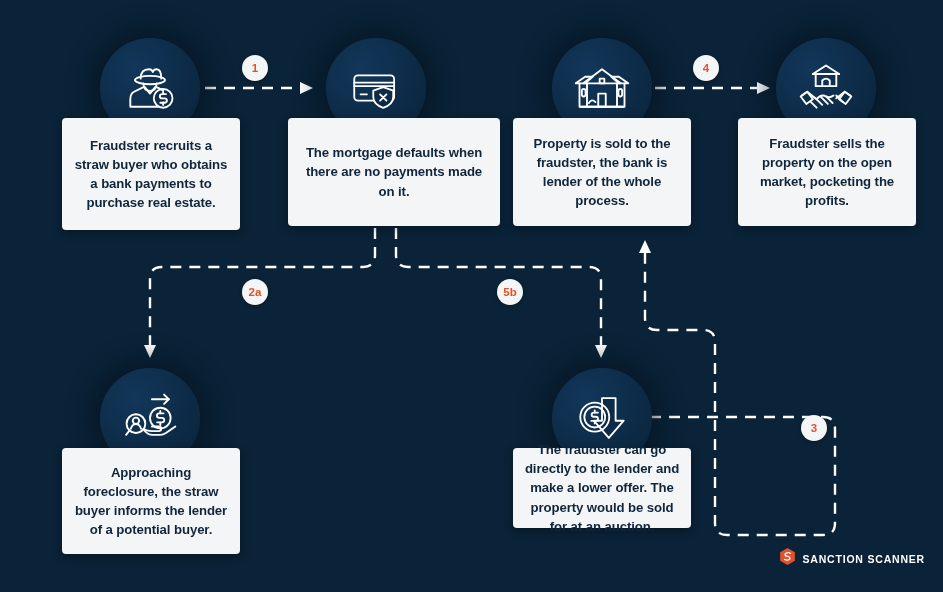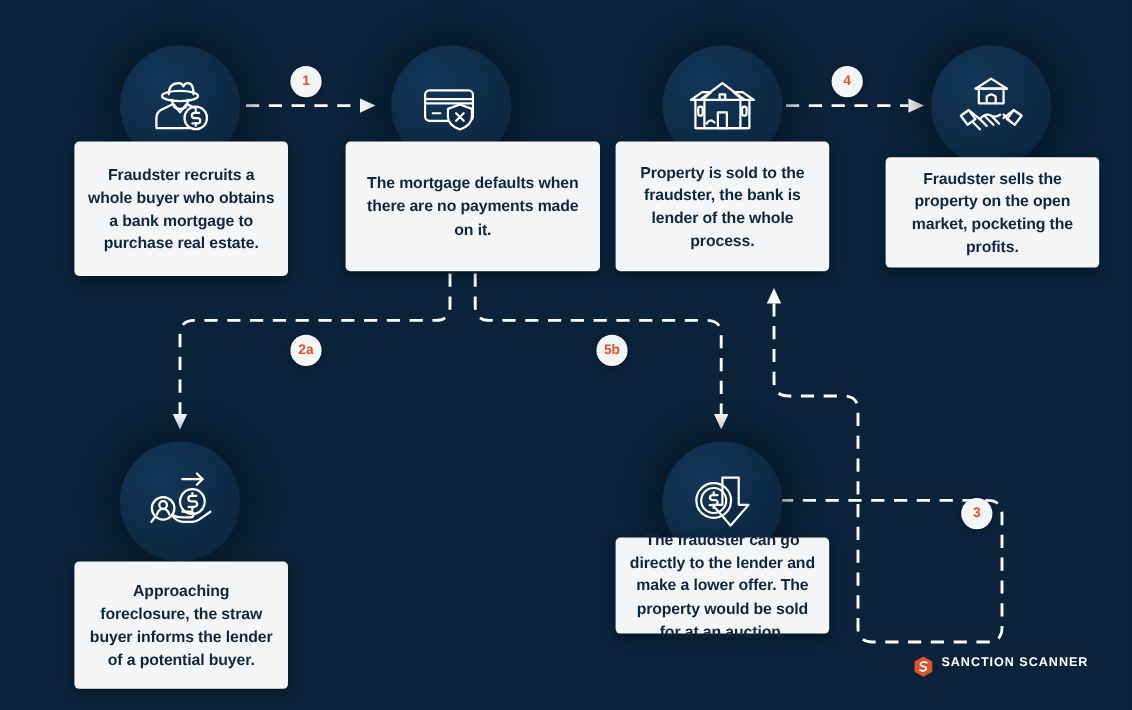--- a/index.html
+++ b/index.html
@@ -53,22 +53,22 @@
     z-index:6;
   }
 
   
   #wires{position:absolute;left:0;top:0;width:943px;height:592px;pointer-events:none;}
   .dash{fill:none;stroke:#ffffff;stroke-width:2.4;stroke-dasharray:11 8;stroke-linecap:butt;}
   .solidhead{fill:#ffffff;}
 
   
   #logo{
-    position:absolute;right:36px;bottom:22px;
-    display:flex;align-items:flex-start;gap:7px;margin-top:27px;
+    position:absolute;right:18px;bottom:22px;
+    display:flex;align-items:center;gap:7px;margin-top:27px;
   }
   #logo .logo-text{
     color:#ffffff;font-size:10.5px;font-weight:700;letter-spacing:0.8px;
   }
 </style>
 </head>
 <body>
 
 <div id="stage">
 
@@ -190,36 +190,36 @@
         <path d="M32 10 h15 v25 h9 l-16.5 19 l-16.5 -19 h9 z" fill="#0d2b47"></path>
         <circle cx="24" cy="31" r="16"></circle>
         <circle cx="24" cy="31" r="11.5"></circle>
         <path d="M27.5 26 h-4.5 q-2.4 0 -2.4 2.3 t2.4 2.3 h2.2 q2.4 0 2.4 2.3 t-2.4 2.3 h-5"></path>
         <path d="M24 23.5 v2.5 M24 35.5 v2.5"></path>
       </svg>
     </span>
   </div>
 
   <div class="card" style="left:62px;top:118px;width:178px;height:112px;">
-    <span>Fraudster recruits a whole buyer who obtains a bank mortgage to purchase real estate.</span>
+    <span>Fraudster recruits a straw buyer who obtains a bank payments to purchase real estate.</span>
   </div>
 
   <div class="card" style="left:288px;top:118px;width:212px;height:108px;">
     <span>The mortgage defaults when there are no payments made on it.</span>
   </div>
 
   <div class="card" style="left:513px;top:118px;width:178px;height:108px;">
     <span>Property is sold to the fraudster, the bank is lender of the whole process.</span>
   </div>
 
-  <div class="card" style="left:738px;top:131px;width:178px;height:92px;justify-content:flex-end;">
+  <div class="card" style="left:738px;top:118px;width:178px;height:108px;justify-content:flex-end;">
     <span>Fraudster sells the property on the open market, pocketing the profits.</span>
   </div>
 
-  <div class="card" style="left:62px;top:448px;width:178px;height:106px;margin-top:20px;">
+  <div class="card" style="left:62px;top:448px;width:178px;height:106px;">
     <span>Approaching foreclosure, the straw buyer informs the lender of a potential buyer.</span>
   </div>
 
   <div class="card" style="left:513px;top:448px;width:178px;height:80px;">
     <span>The fraudster can go directly to the lender and make a lower offer. The property would be sold for at an auction.</span>
   </div>
 
   <div class="badge" style="left:242px;top:55px;">
       <span>1</span>
     </div>

